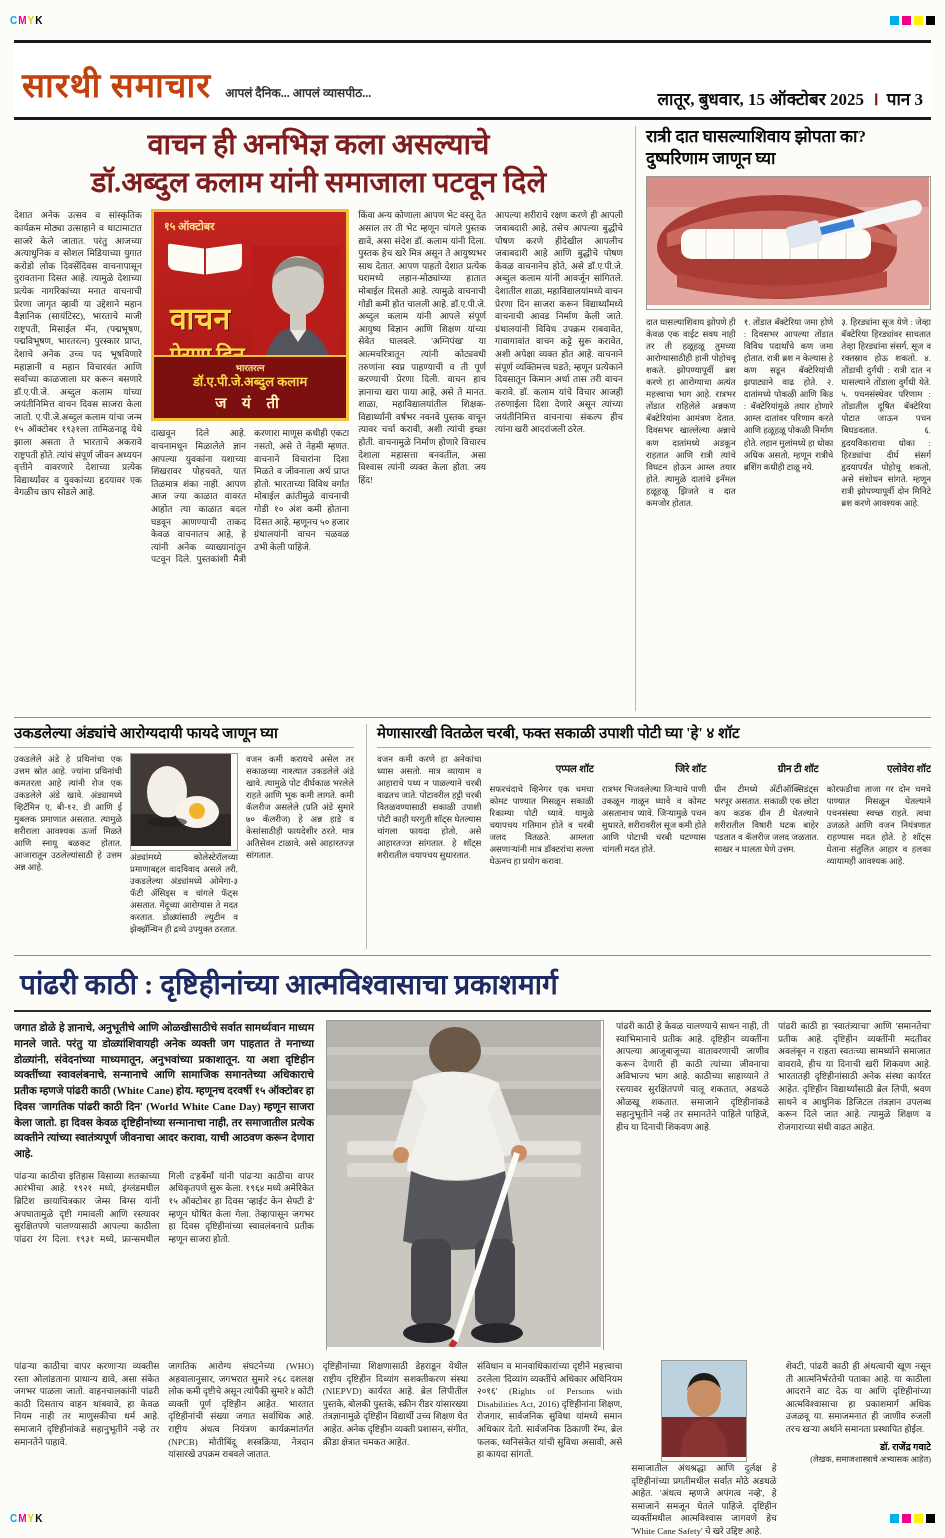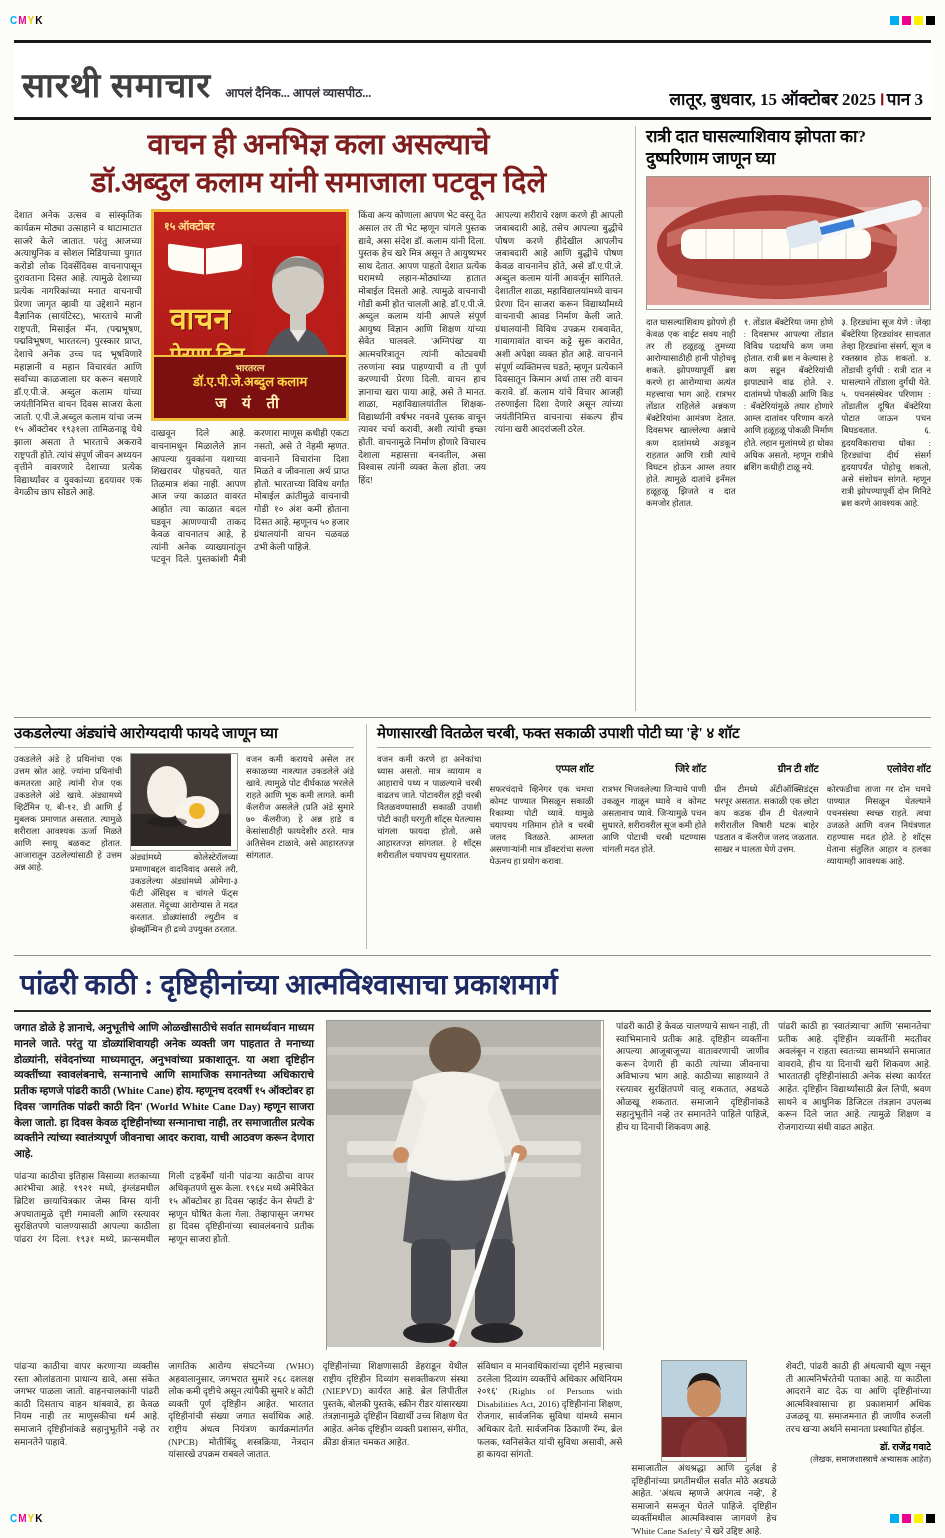--- a/index.html
+++ b/index.html
@@ -9,23 +9,23 @@
   
   .print-strip { height:40px; display:flex; justify-content:space-between; align-items:center; padding:2px 10px; }
   .cmyk-text { font-family:"Liberation Sans",sans-serif; font-size:10px; font-weight:bold; letter-spacing:1px; }
   .cmyk-text .c{color:#00aeef}.cmyk-text .m{color:#ec008c}.cmyk-text .y{color:#e8c700}.cmyk-text .k{color:#000}
   .cmyk-squares i { display:inline-block; width:9px; height:9px; margin-left:3px; }
   .sq-c{background:#00aeef}.sq-m{background:#ec008c}.sq-y{background:#fff200}.sq-k{background:#000}
 
   
   .header { margin:0 14px; border-top:3px solid #16181c; border-bottom:3px solid #16181c; display:flex; align-items:center; justify-content:space-between; padding:7px 8px; background:#fff; }
   .mh-left { display:flex; align-items:baseline; }
-  .mh-title { font-size:34px; font-weight:bold; color:#404040; letter-spacing:1px;margin-top:8px; }
+  .mh-title { font-size:34px; font-weight:bold; color:#c2410c; letter-spacing:1px;margin-top:8px; }
   .mh-tag { font-size:12px; color:#33343a; margin-left:14px; font-weight:bold; }
-  .mh-right { font-size:17px; font-weight:bold; color:#101014; display:flex; align-items:center; gap:2px;margin-top:36px; }
+  .mh-right { font-size:17px; font-weight:bold; color:#101014; display:flex; align-items:center; gap:8px;margin-top:36px; }
   .mh-right .sep { color:#8a0f0f; font-size:18px; }
 
   .content { padding:6px 14px 0 14px; }
 
   
   .bt { font-size:9px; line-height:1.4; text-align:justify; color:#1c1c1e; overflow:hidden; }
   .subhead { font-weight:bold; text-align:right; font-size:10px; margin:8px 0; color:#111; }
 
   
   .row1 { display:grid; grid-template-columns:1fr 296px; gap:12px; height:592px; overflow:hidden; border-bottom:1px solid #8c8c88; padding-bottom:6px; }

